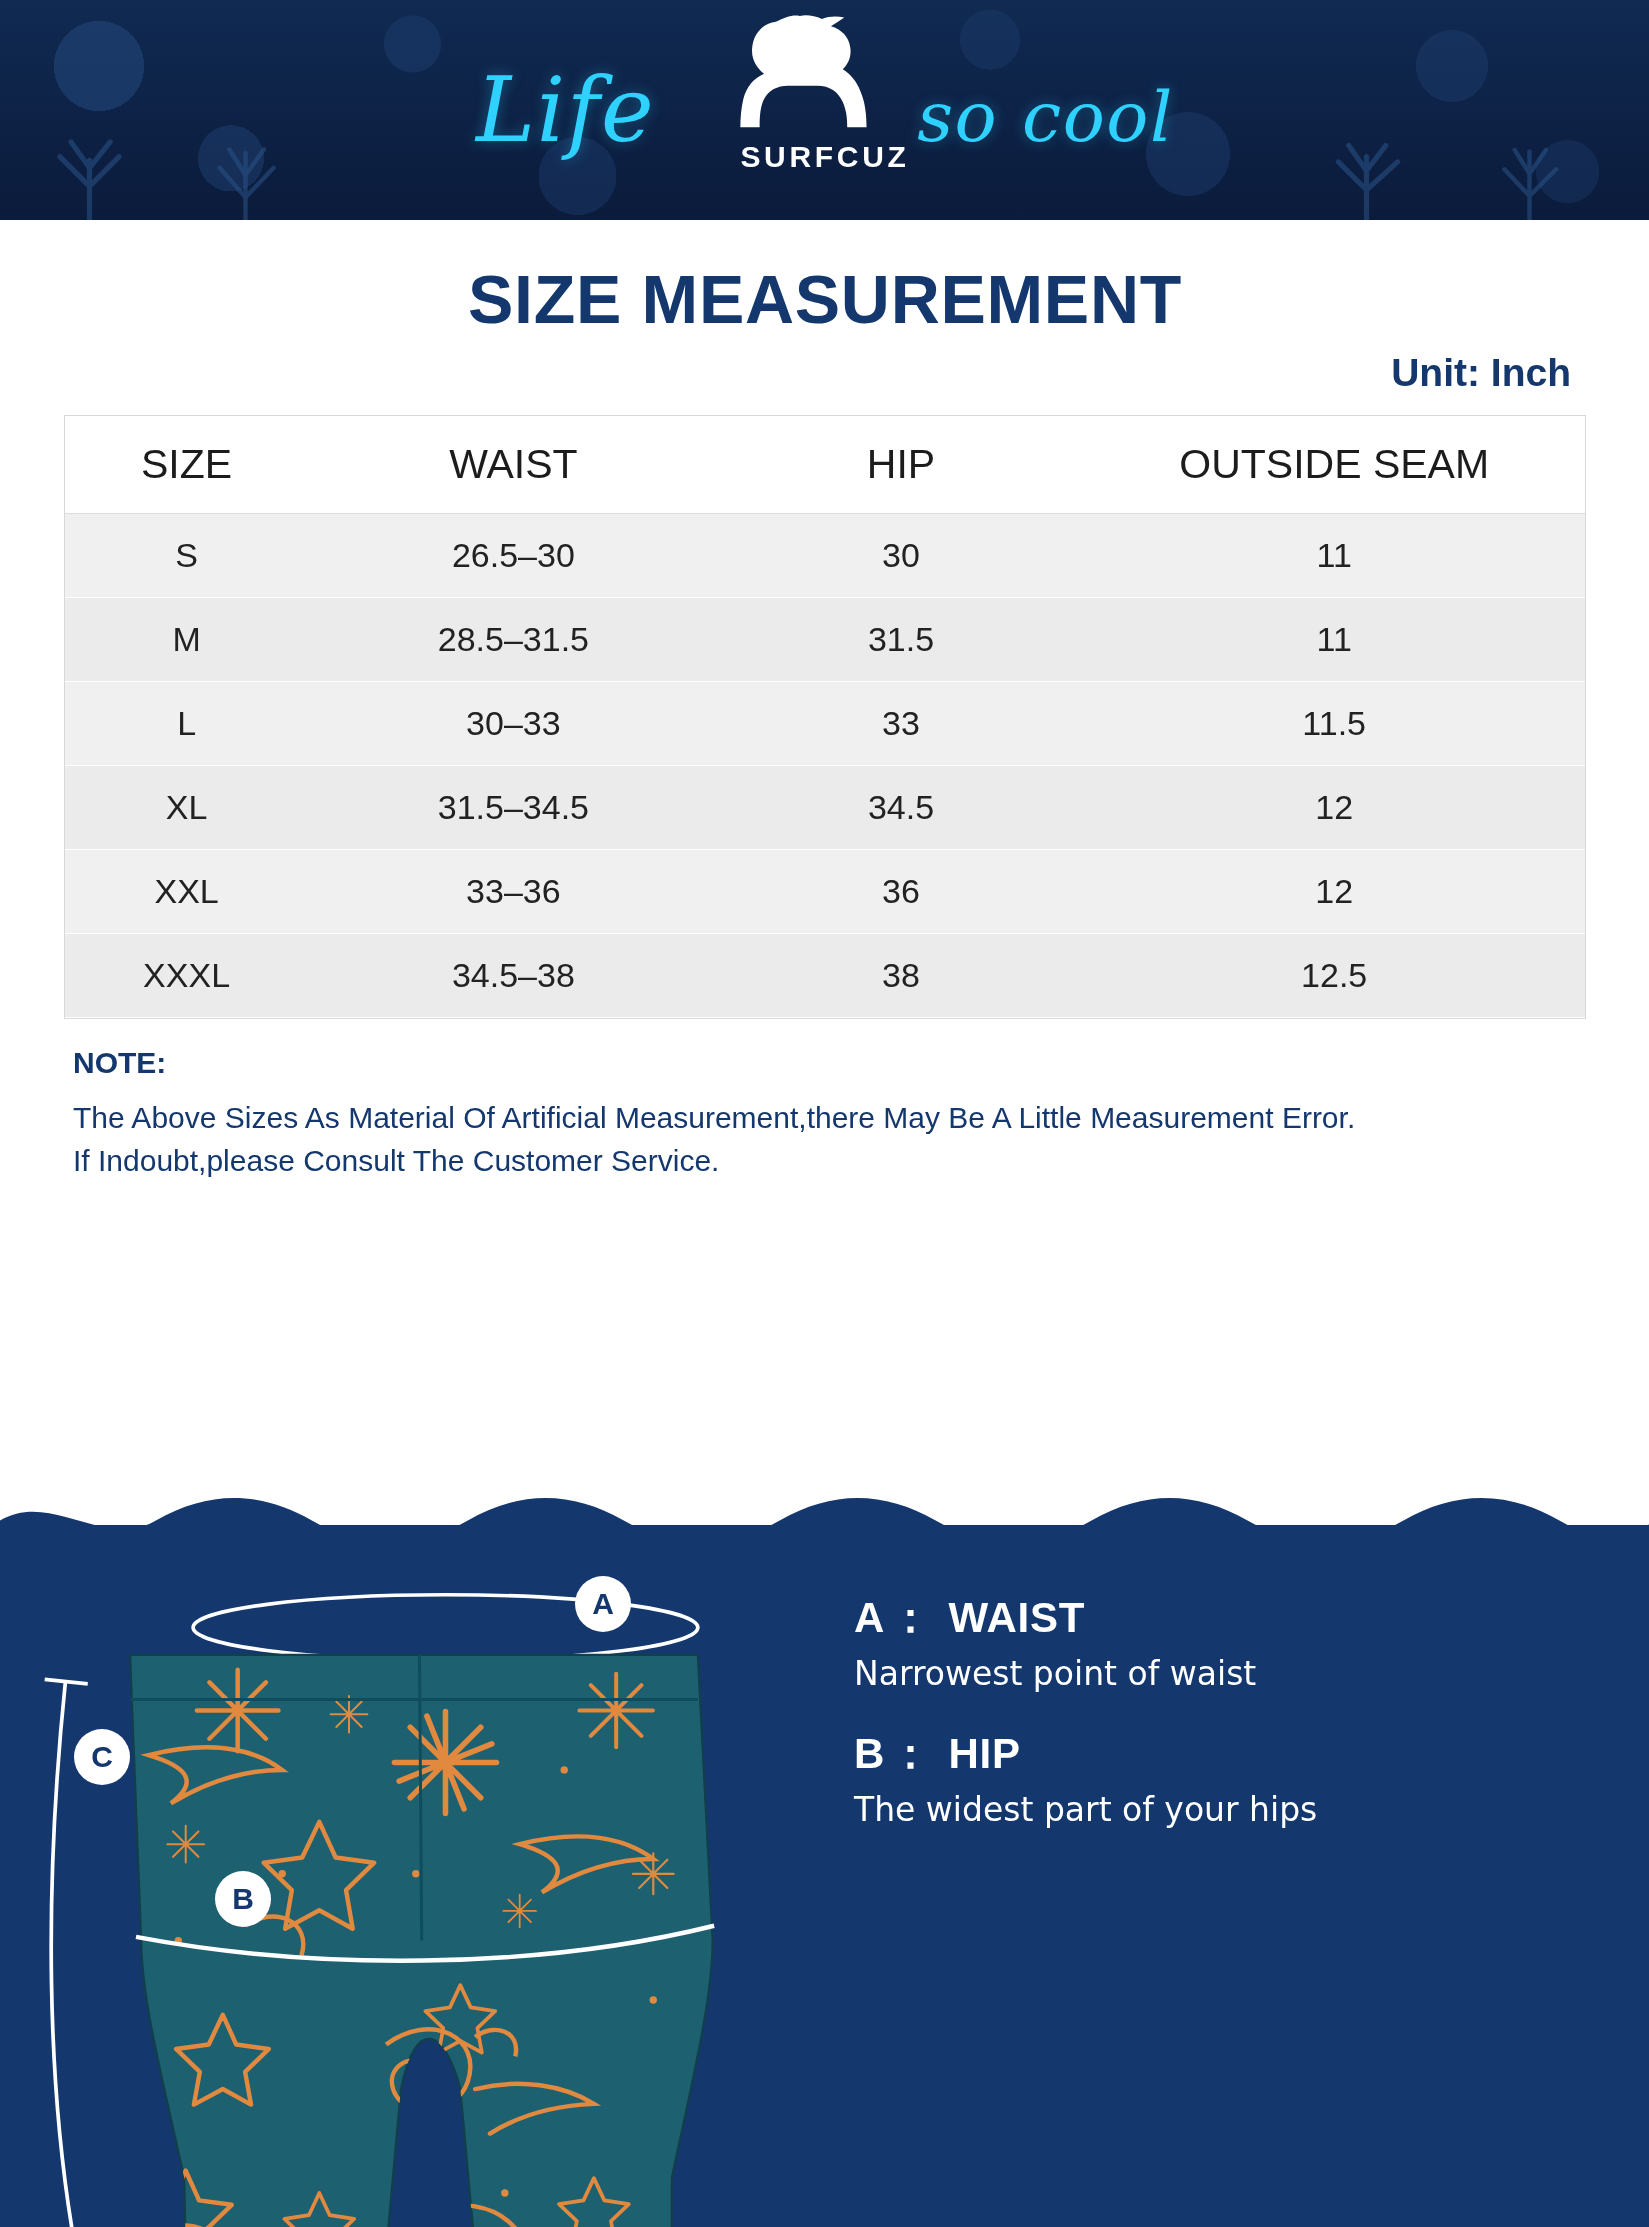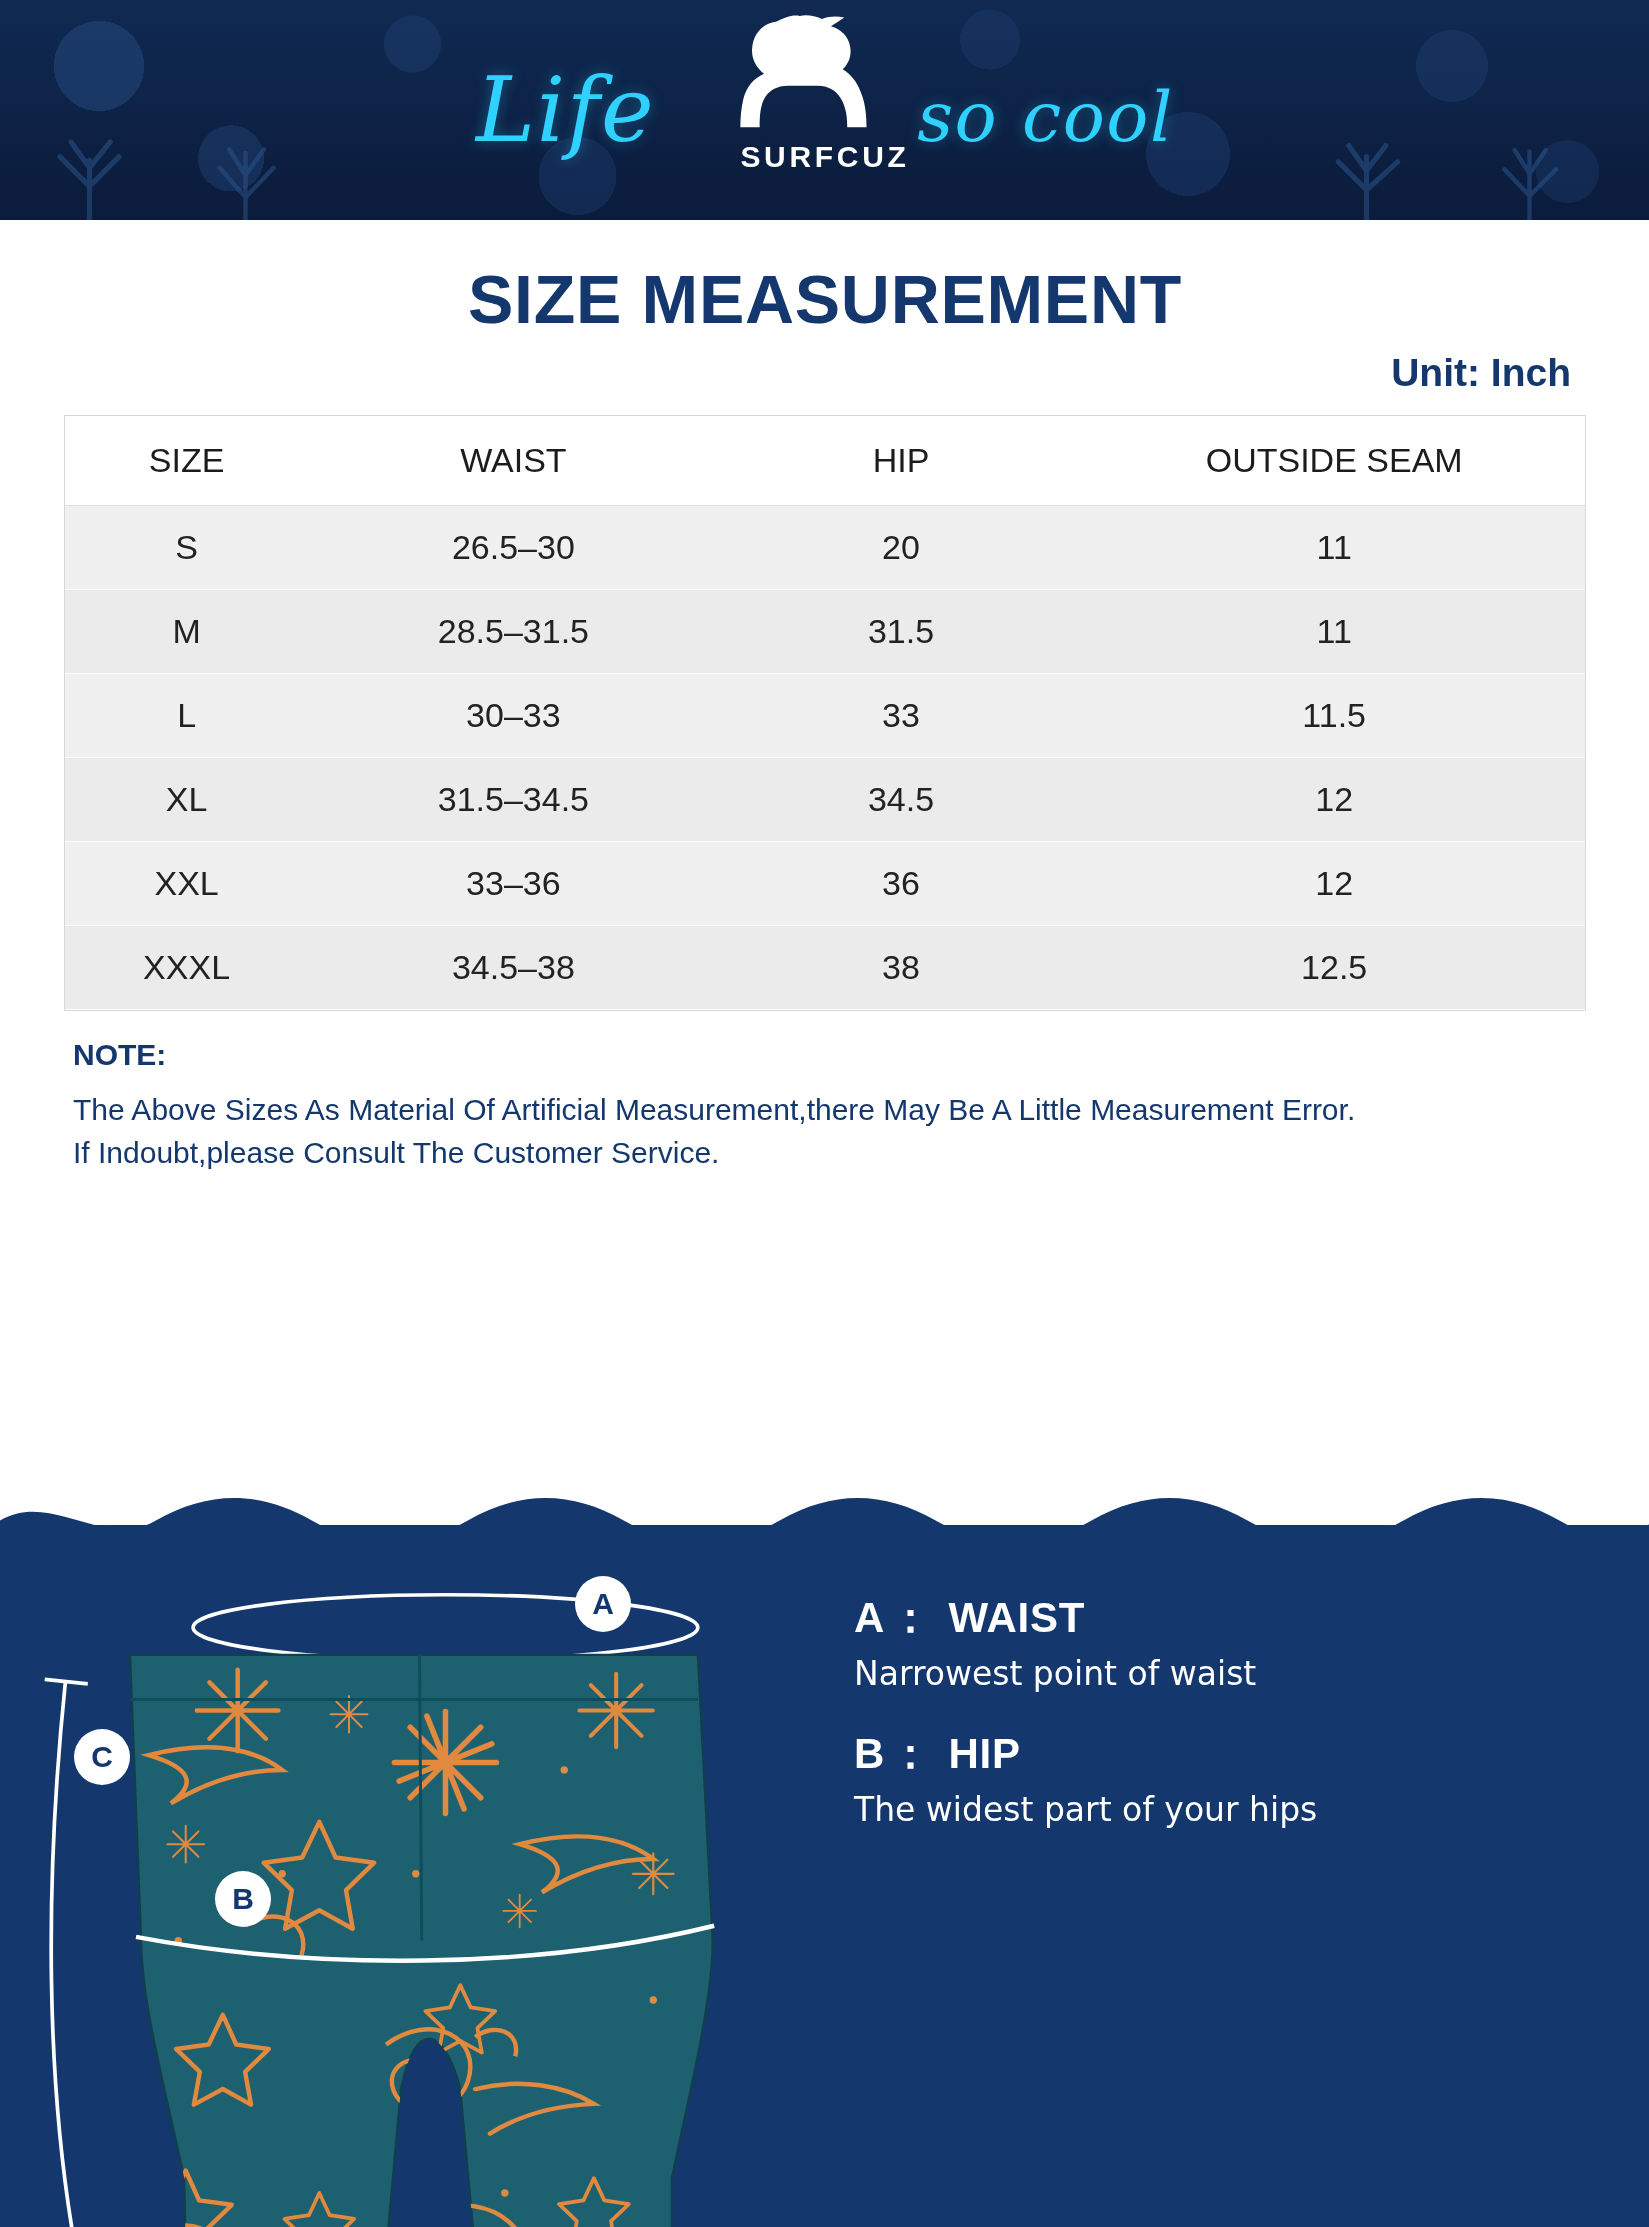--- a/index.html
+++ b/index.html
@@ -113,21 +113,21 @@
     border: 1.5px solid #d8d8d8;
     box-sizing: border-box;
   }
   table.size-table {
     width: 100%;
     border-collapse: collapse;
     font-family: "Liberation Sans", sans-serif;
   }
   table.size-table th {
     font-weight: normal;
-    font-size: 34px;
+    font-size: 41px;
     color: #1c1c1c;
     padding: 25px 0;
     background: #ffffff;
     border-bottom: 1.5px solid #dcdcdc;
   }
   table.size-table td {
     font-size: 34px;
     color: #222222;
     text-align: center;
     padding: 22px 0;
@@ -300,21 +300,21 @@
         <th>SIZE</th>
         <th>WAIST</th>
         <th>HIP</th>
         <th>OUTSIDE SEAM</th>
       </tr>
     </thead>
     <tbody>
       <tr>
         <td>S</td>
         <td>26.5–30</td>
-        <td>20</td>
+        <td>30</td>
         <td>11</td>
       </tr>
       <tr>
         <td>M</td>
         <td>28.5–31.5</td>
         <td>31.5</td>
         <td>11</td>
       </tr>
       <tr>
         <td>L</td>

